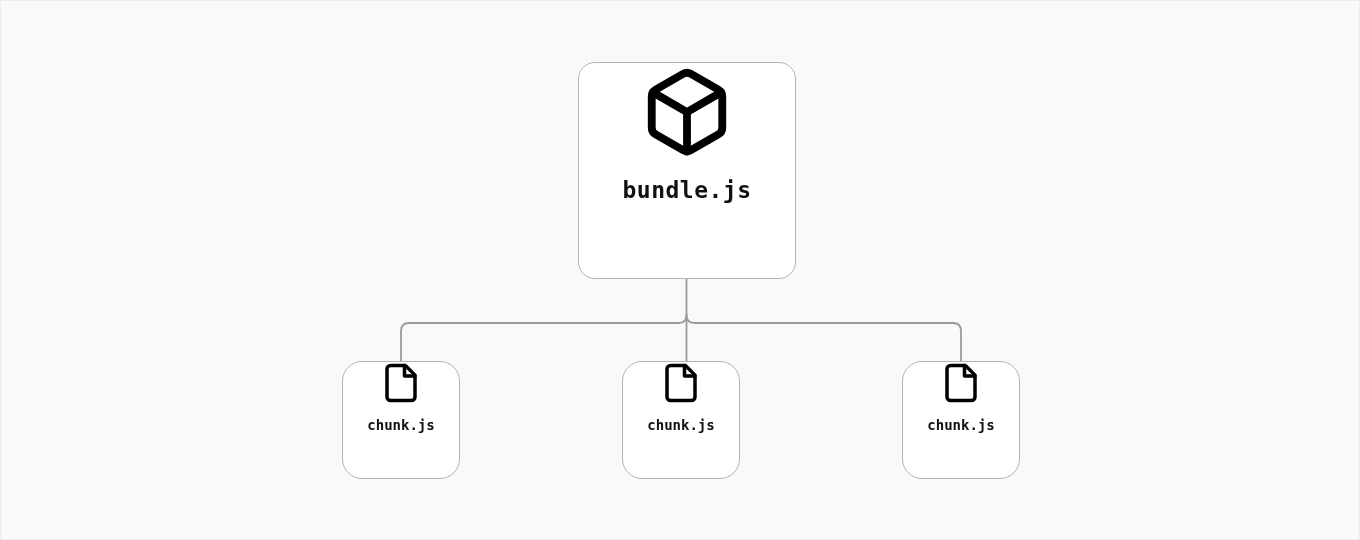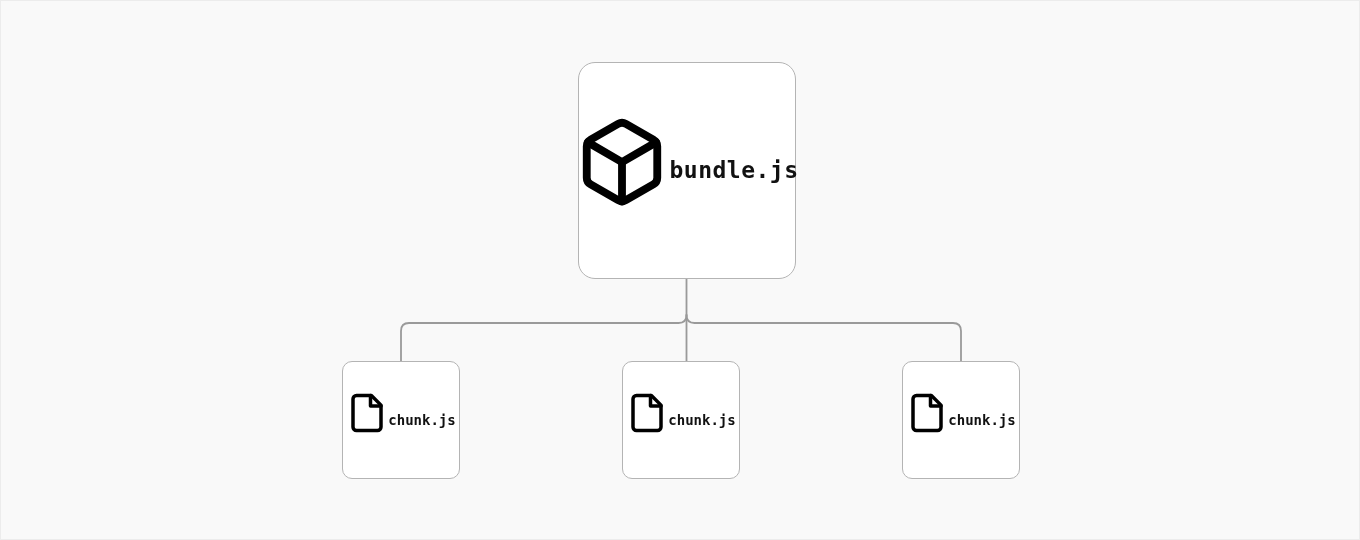--- a/index.html
+++ b/index.html
@@ -33,23 +33,23 @@
   }
 
   
   .node {
     position: absolute;
     z-index: 2;
     box-sizing: border-box;
     background: #ffffff;
     border: 1.6px solid #b4b4b4;
     display: flex;
-    flex-direction: row;
+    flex-direction: column;
     align-items: center;
-    justify-content: center;
+    justify-content: flex-start;
   }
 
   .node-root {
     left: 577px;
     top: 61px;
     width: 218px;
     height: 217px;
     border-radius: 17px;
   }
   .node-root .node-icon {
@@ -62,21 +62,21 @@
     font-weight: bold;
     color: #111111;
     letter-spacing: 0.5px;
     line-height: 1;
   }
 
   .node-leaf {
     width: 118px;
     height: 118px;
     top: 360px;
-    border-radius: 10px;
+    border-radius: 20px;
     border-width: 1.5px;
   }
   .node-leaf .node-icon {
     margin-bottom: 14px;
   }
   .node-leaf .node-label {
     font-family: "DejaVu Sans Mono", "Liberation Mono", monospace;
     font-size: 14px;
     font-weight: bold;
     color: #111111;

